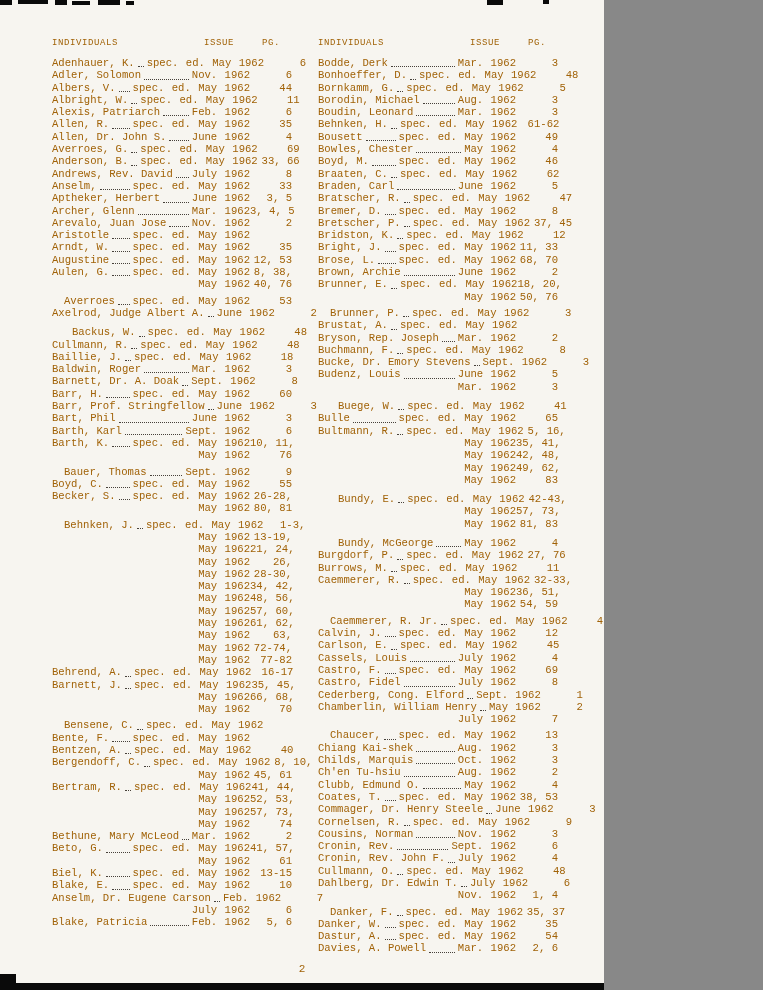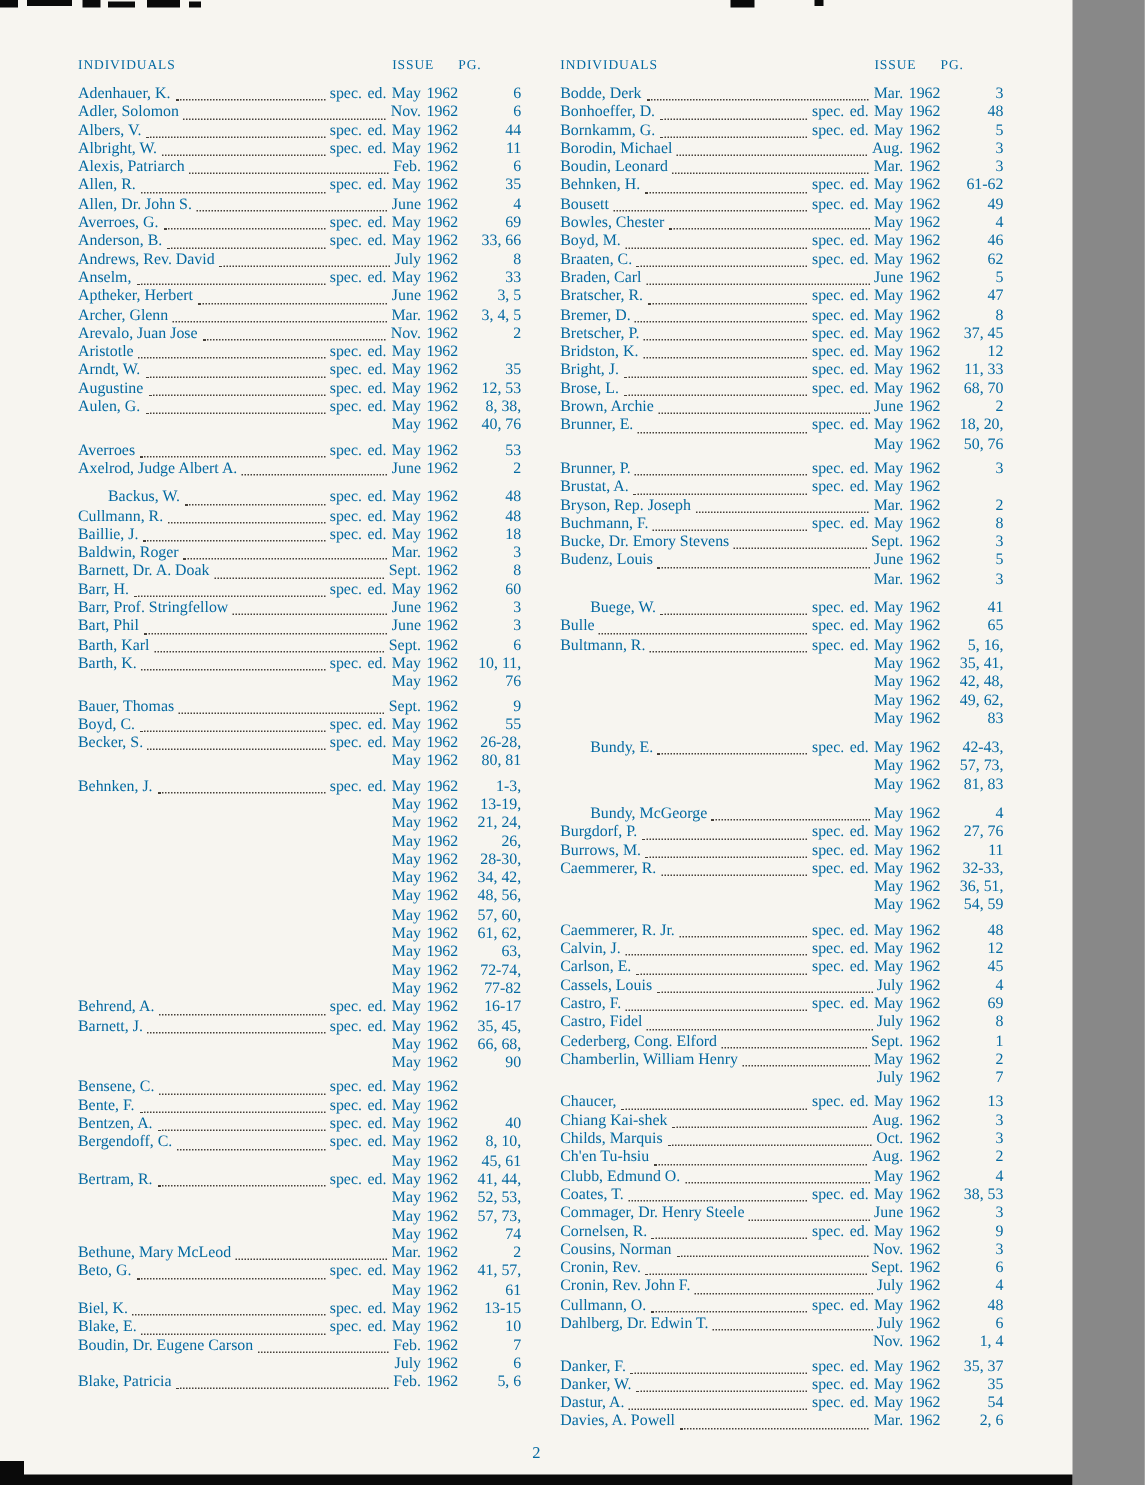--- a/index.html
+++ b/index.html
@@ -1,51 +1,51 @@
 <!DOCTYPE html>
 <html><head>
 <meta charset="utf-8">
 <style>
   html,body{margin:0;padding:0;background:#888;}
   .page{
     position:relative;
-    width:715px;height:990px;
+    width:604px;height:990px;
     background:#f7f5f0;
     overflow:hidden;
-    font-family:Liberation Serif, serif;
-    color:#0369a1;
+    font-family:Liberation Mono, monospace;
+    color:#a16207;
   }
   .columns{
     position:absolute;
     left:52px;right:46px;top:38px;
     display:flex;
     gap:26px;
   }
   .col{flex:1 1 0;min-width:0;}
   .col-header{
     display:flex;
     align-items:baseline;
     font-size:9px;
     letter-spacing:0.6px;
     margin-bottom:9px;
     font-weight:400;
   }
   .h-individuals{white-space:nowrap;}
   .h-spacer{flex:1;}
   .h-issue{white-space:nowrap;margin-right:16px;}
-  .h-pg{width:42px;text-align:left;white-space:nowrap;}
+  .h-pg{width:42px;text-align:center;white-space:nowrap;}
   .row{
     display:flex;
     align-items:baseline;
     font-size:10.6px;
     line-height:12.3px;
     height:12.3px;
     white-space:nowrap;
   }
-  .row.gap1{margin-top:4px;}
+  .row.gap1{margin-top:4px;margin-left:12px;}
   .row.gap2{margin-top:7px;margin-left:20px;}
   .name{flex:0 0 auto;}
   .leader{
     flex:1 1 auto;
     min-width:6px;
     border-bottom:1.4px dotted #47413a;
     margin:0 3px 2px 3px;
     align-self:flex-end;
   }
   .row.cont .leader{border-bottom:none;}
@@ -390,21 +390,21 @@
           <div class="row cont">
             <span class="name"></span>
             <span class="leader"></span>
             <span class="issue">May 1962</span>
             <span class="pg">66, 68,</span>
           </div>
           <div class="row cont">
             <span class="name"></span>
             <span class="leader"></span>
             <span class="issue">May 1962</span>
-            <span class="pg">90</span>
+            <span class="pg">70</span>
           </div>
           <div class="row gap1">
             <span class="name">Bensene, C.</span>
             <span class="leader"></span>
             <span class="issue">spec. ed. May 1962</span>
             <span class="pg"></span>
           </div>
           <div class="row">
             <span class="name">Bente, F.</span>
             <span class="leader"></span>
@@ -477,21 +477,21 @@
             <span class="issue">spec. ed. May 1962</span>
             <span class="pg">13-15</span>
           </div>
           <div class="row">
             <span class="name">Blake, E.</span>
             <span class="leader"></span>
             <span class="issue">spec. ed. May 1962</span>
             <span class="pg">10</span>
           </div>
           <div class="row">
-            <span class="name">Boudin, Dr. Eugene Carson</span>
+            <span class="name">Anselm, Dr. Eugene Carson</span>
             <span class="leader"></span>
             <span class="issue">Feb. 1962</span>
             <span class="pg">7</span>
           </div>
           <div class="row cont">
             <span class="name"></span>
             <span class="leader"></span>
             <span class="issue">July 1962</span>
             <span class="pg">6</span>
           </div>

